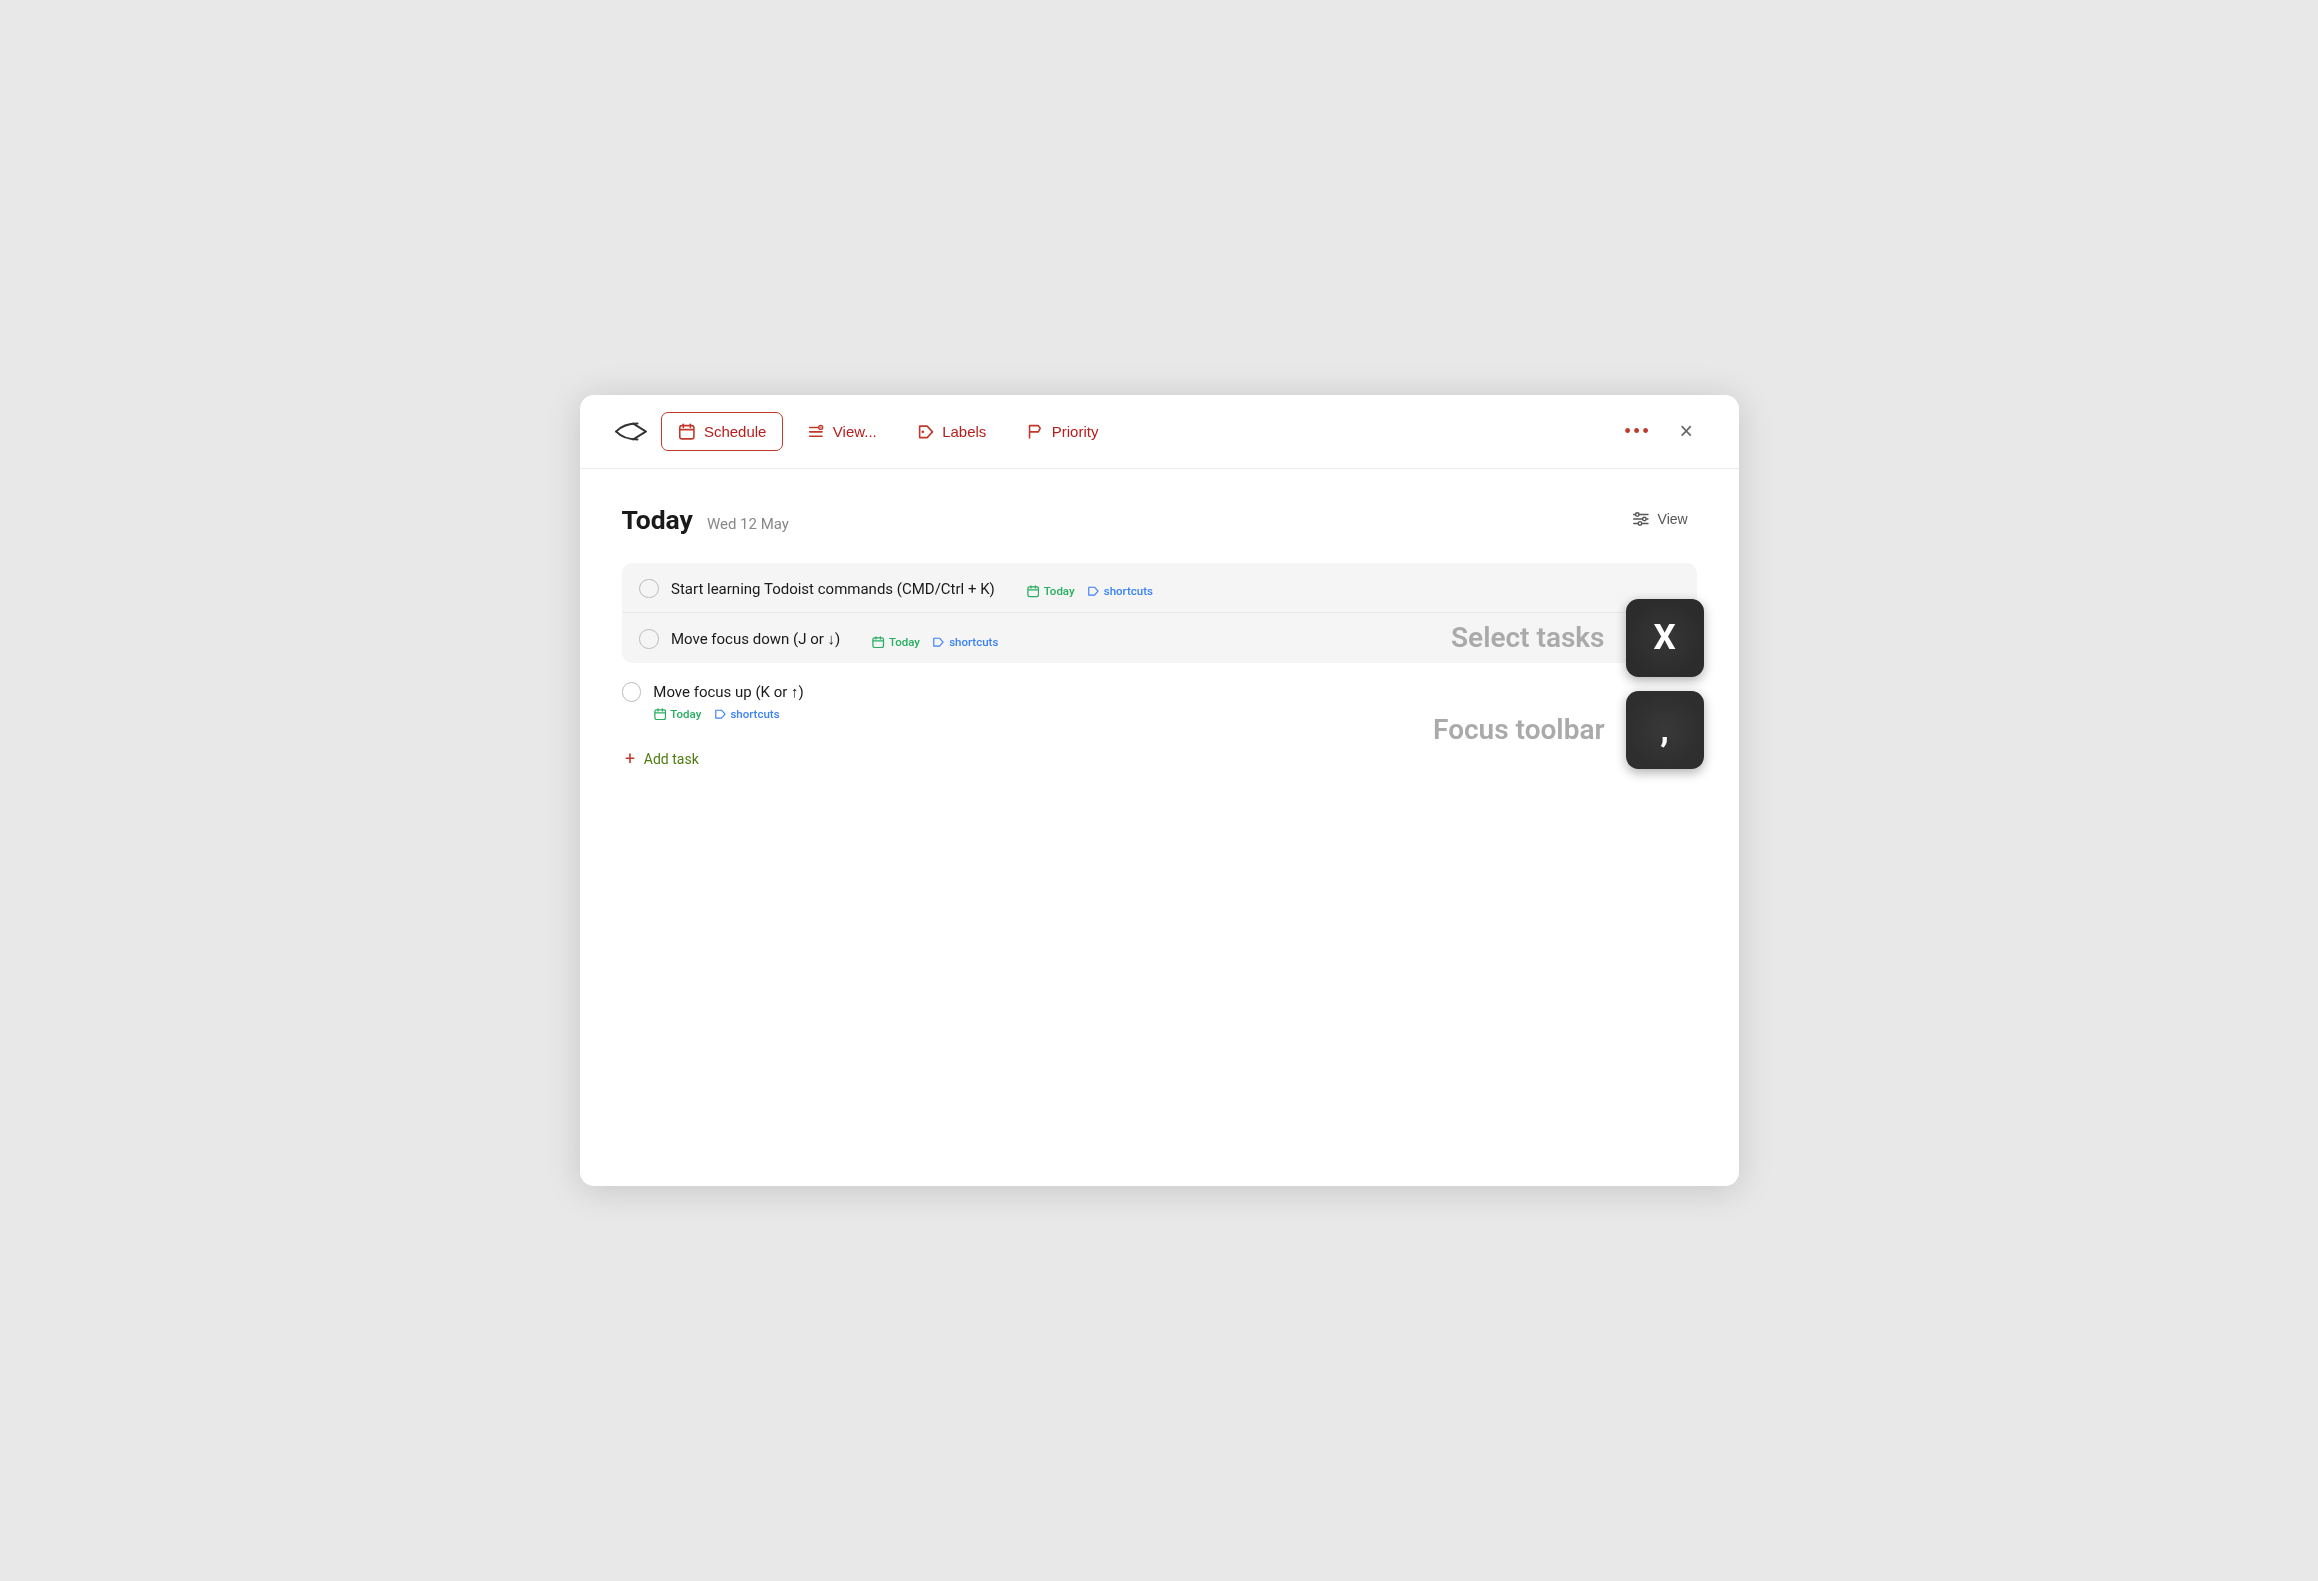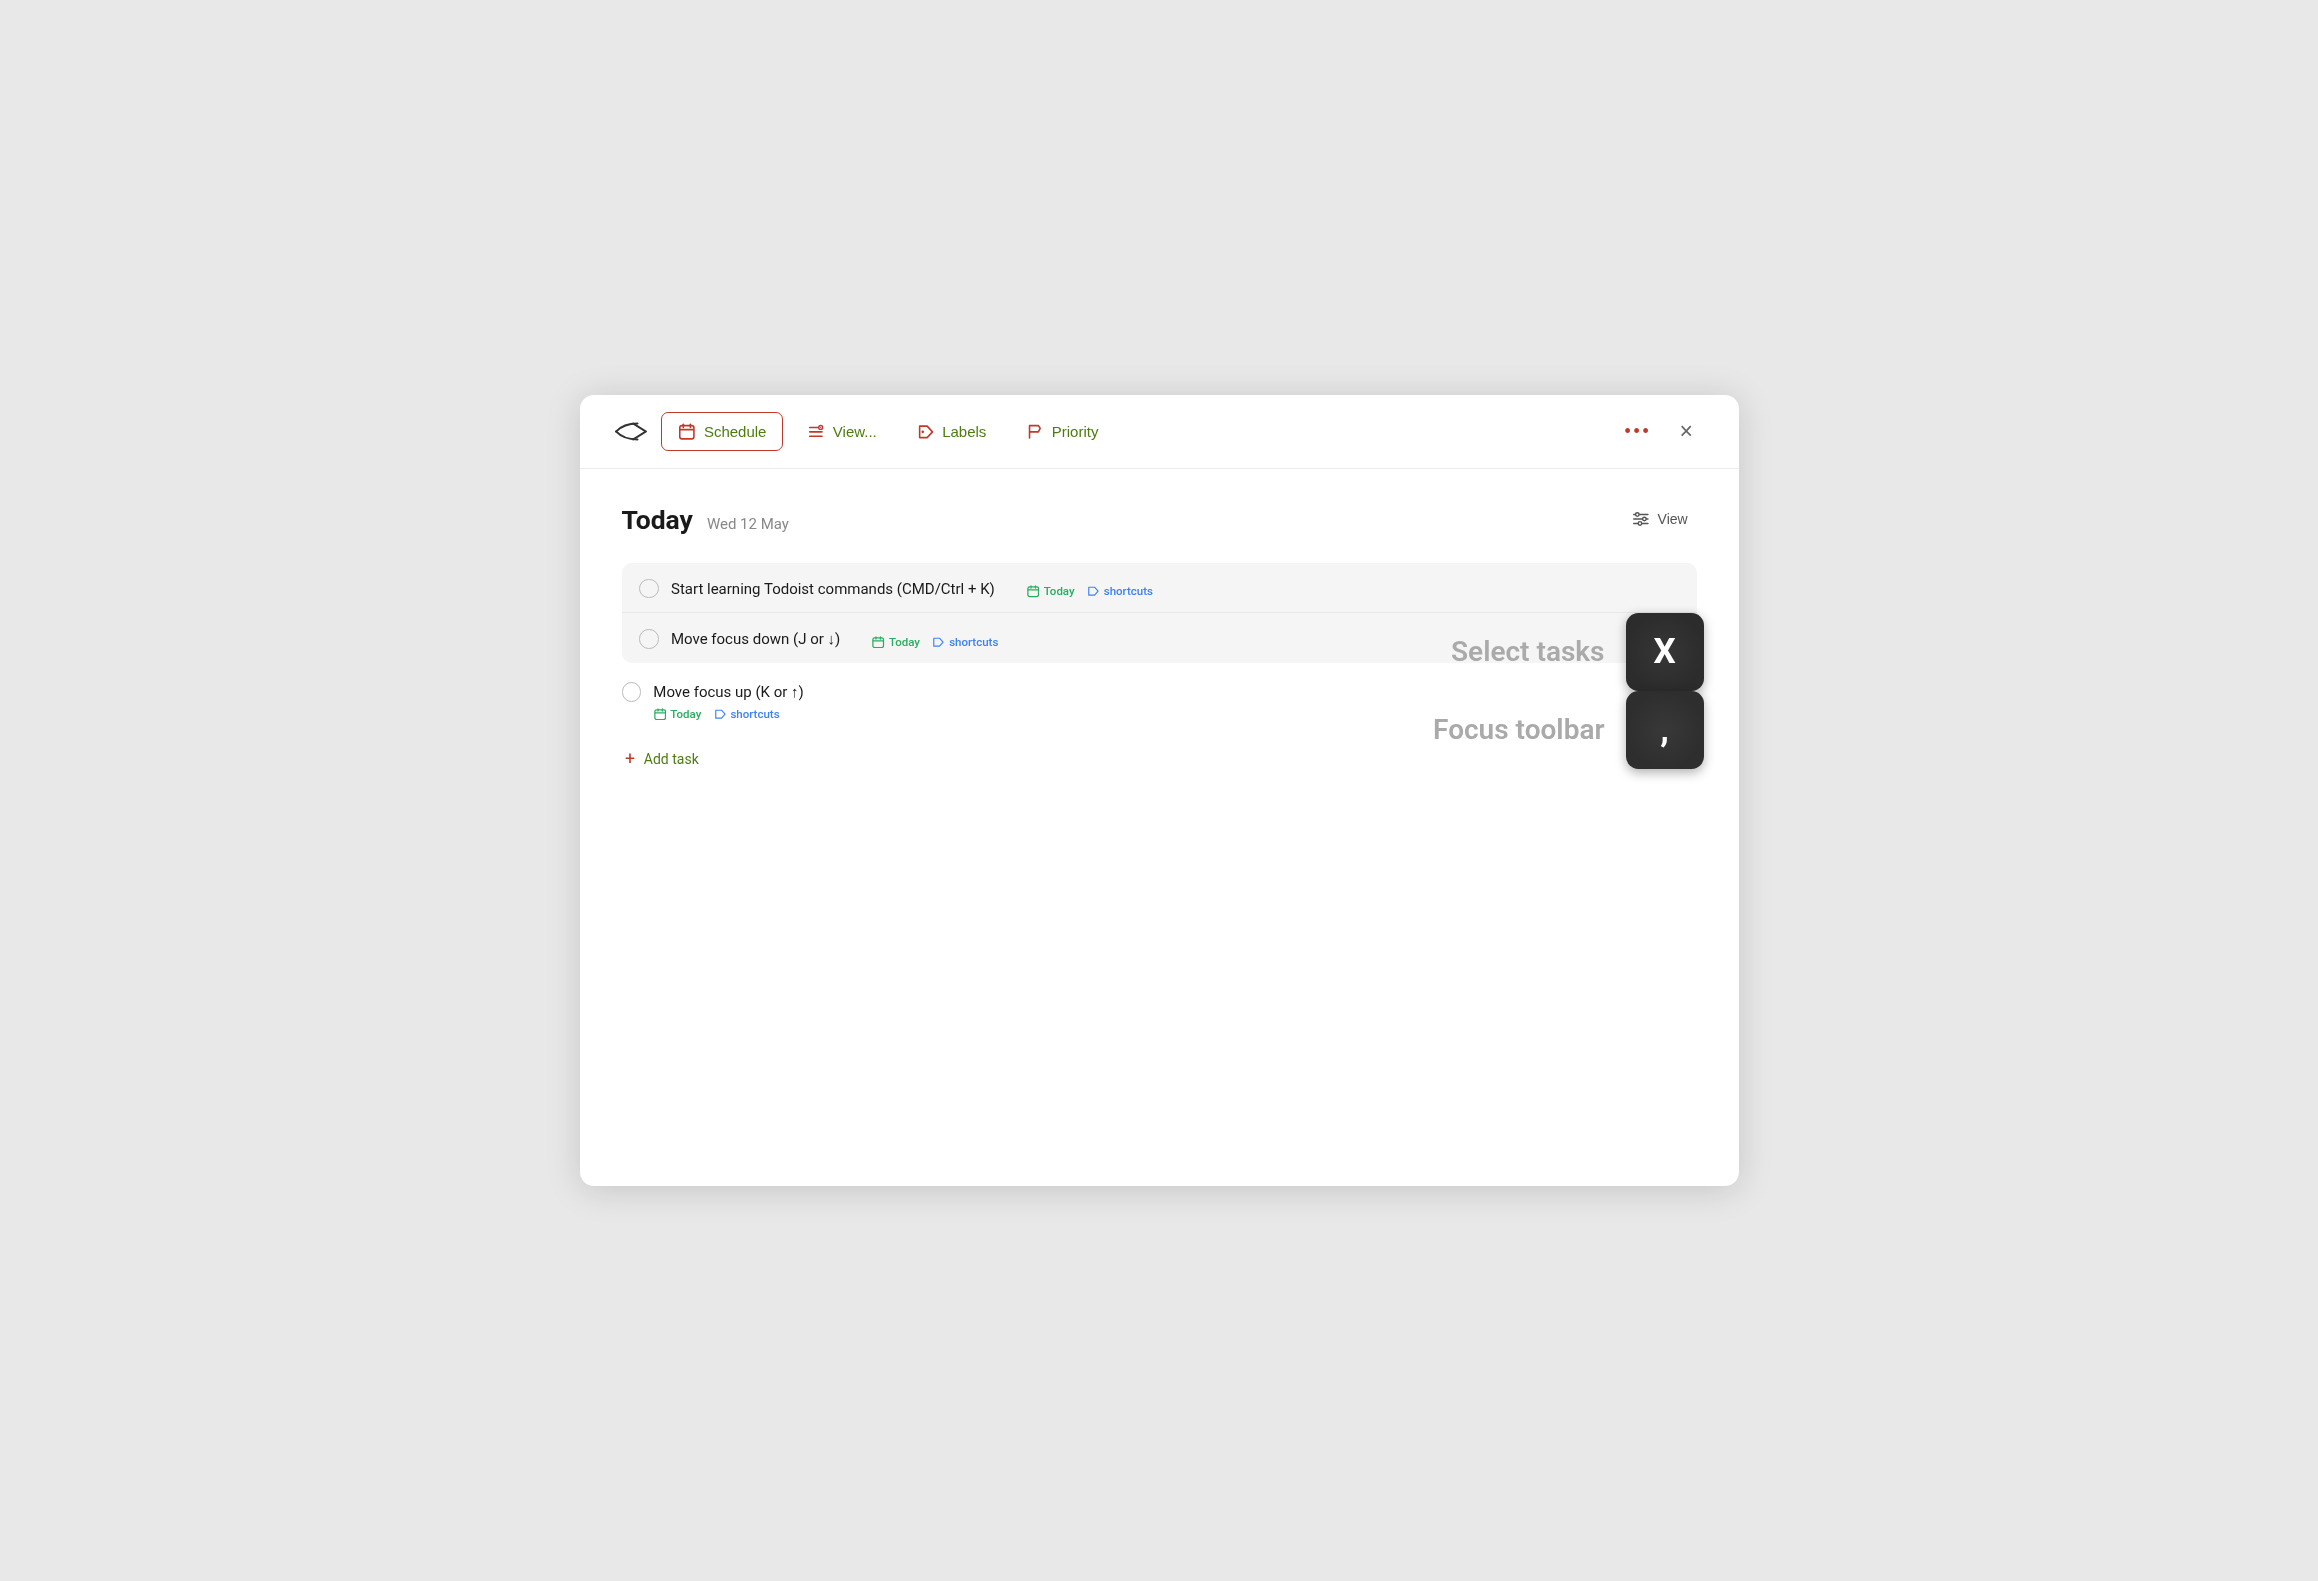--- a/index.html
+++ b/index.html
@@ -40,21 +40,21 @@
       display: flex;
       align-items: center;
       gap: 7px;
       padding: 8.8px 16px;
       border-radius: 7px;
       border: none;
       background: transparent;
       cursor: pointer;
       font-size: 15px;
       font-weight: 500;
-      color: #4d7c0f;
+      color: #b91c1c;
       transition: background 0.15s;
     }
     .toolbar-btn.schedule-btn {
       border: 1.8px solid #c0392b;
       background: transparent;
     }
     .toolbar-spacer { flex: 1; }
     .toolbar-more {
       background: none;
       border: none;
@@ -197,20 +197,21 @@
     .add-task-plus { font-size: 17.7px; font-weight: 400; color: #c0392b; }
     .add-task-label { font-size: 14px; color: #4d7c0f; font-weight: 400; }
     
     .shortcuts-overlay {
       position: absolute;
       right: 35px;
       bottom: 35px;
       display: flex;
       flex-direction: column;
       align-items: flex-end;
+      gap: 14px;
     }
     .shortcut-item {
       display: flex;
       align-items: center;
       gap: 21px;
     }
     .shortcut-label {
       font-size: 28px;
       font-weight: 600;
       color: #aaa;

